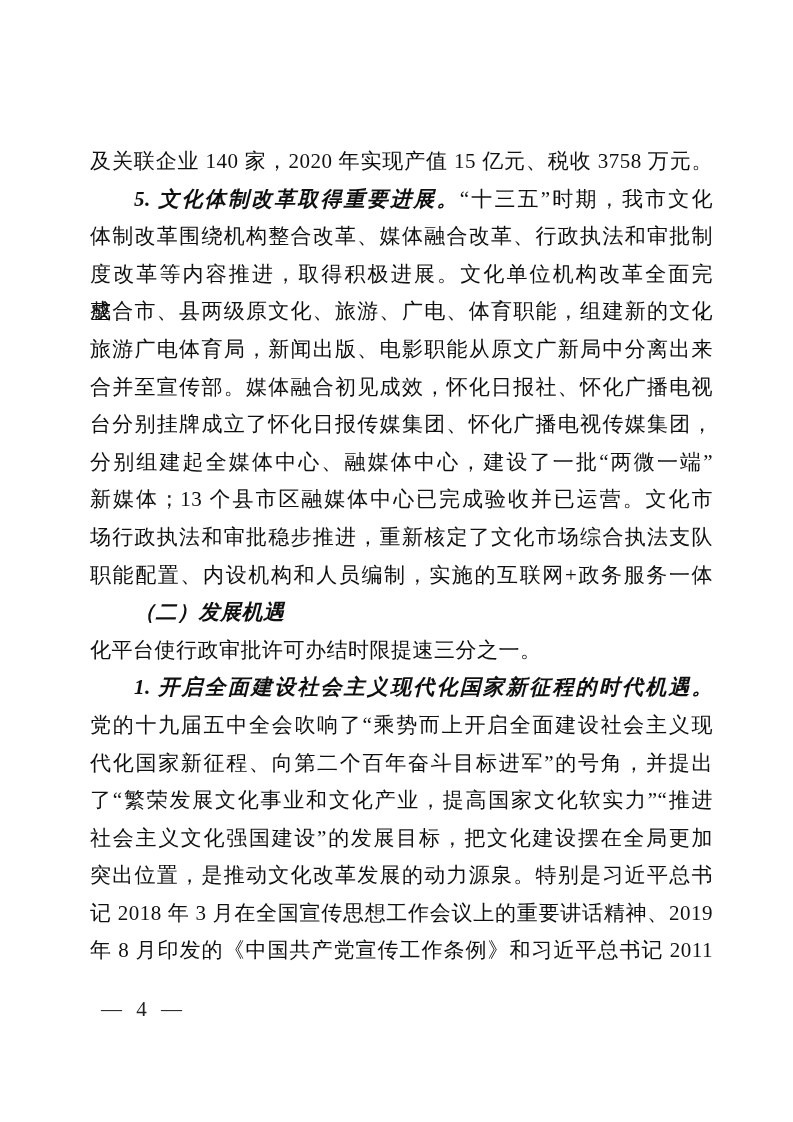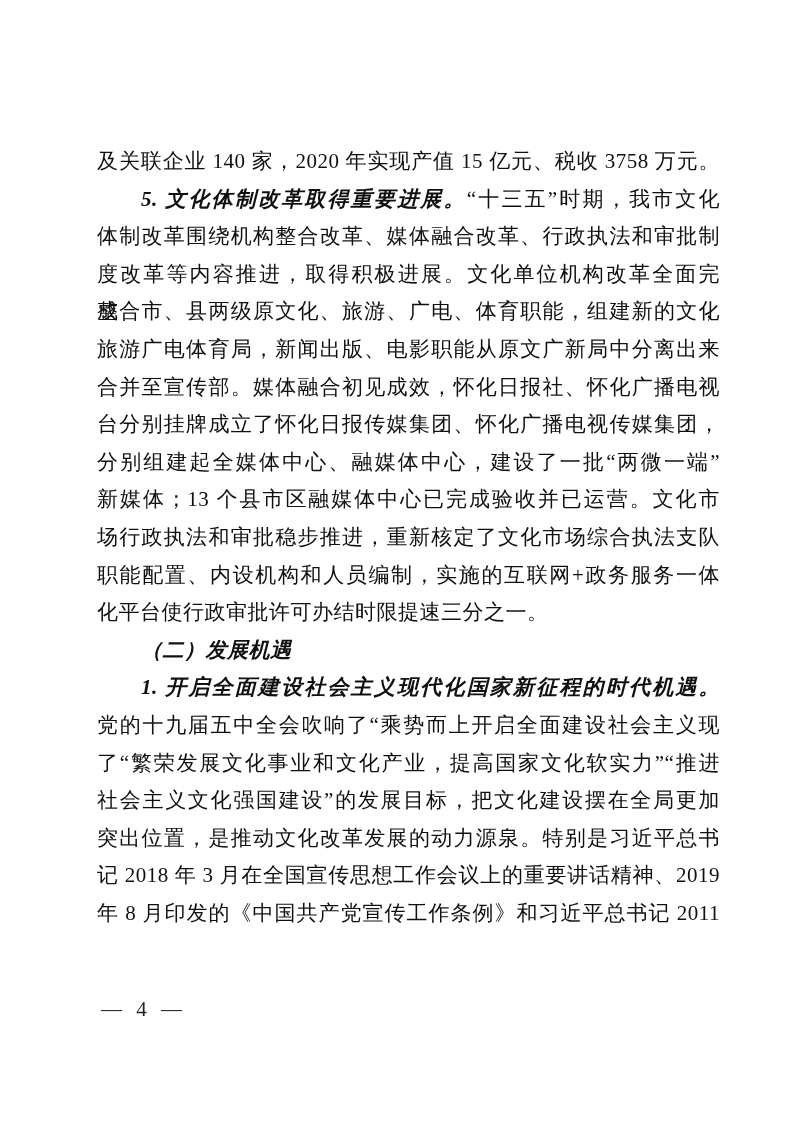--- a/index.html
+++ b/index.html
@@ -8,21 +8,21 @@
     width: 793px;
     height: 1122px;
     margin: 0 auto;
     background: #ffffff;
     font-family: "Liberation Serif", "DejaVu Serif", serif;
     color: #101010;
     overflow: hidden;
   }
   .doc {
     position: absolute;
-    left: 97px;
+    left: 90px;
     top: 143px;
     width: 623px;
   }
   .line {
     font-size: 21px;
     height: 37.6px;
     line-height: 37.6px;
     text-align: justify;
     text-align-last: left;
     letter-spacing: 0.5px;
@@ -52,24 +52,25 @@
       <div class="line fill"><span class="seg">体制改革围绕机构整合改革、媒体融合改革、行政执法和审批制</span></div>
       <div class="line fill"><span class="seg">度改革等内容推进，取得积极进展。文化单位机构改革全面完成，</span></div>
       <div class="line fill"><span class="seg">整合市、县两级原文化、旅游、广电、体育职能，组建新的文化</span></div>
       <div class="line fill"><span class="seg">旅游广电体育局，新闻出版、电影职能从原文广新局中分离出来</span></div>
       <div class="line fill"><span class="seg">合并至宣传部。媒体融合初见成效，怀化日报社、怀化广播电视</span></div>
       <div class="line fill"><span class="seg">台分别挂牌成立了怀化日报传媒集团、怀化广播电视传媒集团，</span></div>
       <div class="line fill"><span class="seg">分别组建起全媒体中心、融媒体中心，建设了一批“两微一端”</span></div>
       <div class="line fill"><span class="seg">新媒体；13 个县市区融媒体中心已完成验收并已运营。文化市</span></div>
       <div class="line fill"><span class="seg">场行政执法和审批稳步推进，重新核定了文化市场综合执法支队</span></div>
       <div class="line fill"><span class="seg">职能配置、内设机构和人员编制，实施的互联网+政务服务一体</span></div>
+      <div class="line indent"><span class="seg bold">（二）发展机遇</span></div>
       <div class="line"><span class="seg">化平台使行政审批许可办结时限提速三分之一。</span></div>
-      <div class="line indent"><span class="seg bold">（二）发展机遇</span></div>
       <div class="line indent fill"><span class="seg bold">1. 开启全面建设社会主义现代化国家新征程的时代机遇。</span></div>
       <div class="line fill"><span class="seg">党的十九届五中全会吹响了“乘势而上开启全面建设社会主义现</span></div>
+      <div class="line fill"><span class="seg">代化国家新征程、向第二个百年奋斗目标进军”的号角，并提出</span></div>
       <div class="line fill"><span class="seg">了“繁荣发展文化事业和文化产业，提高国家文化软实力”“推进</span></div>
       <div class="line fill"><span class="seg">社会主义文化强国建设”的发展目标，把文化建设摆在全局更加</span></div>
       <div class="line fill"><span class="seg">突出位置，是推动文化改革发展的动力源泉。特别是习近平总书</span></div>
       <div class="line fill"><span class="seg">记 2018 年 3 月在全国宣传思想工作会议上的重要讲话精神、2019</span></div>
       <div class="line fill"><span class="seg">年 8 月印发的《中国共产党宣传工作条例》和习近平总书记 2011</span></div>
     </div>
   <div class="footer-pagenum">— 4 —</div>
 </div>
 
 </body></html>

